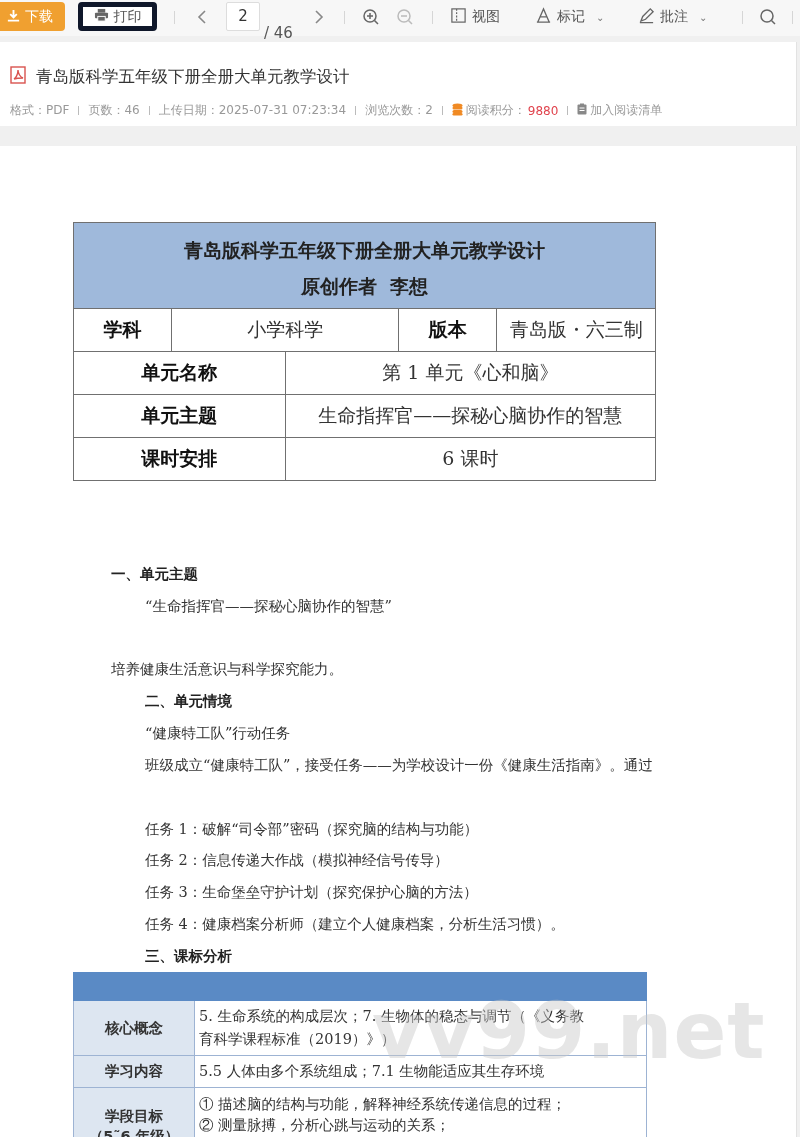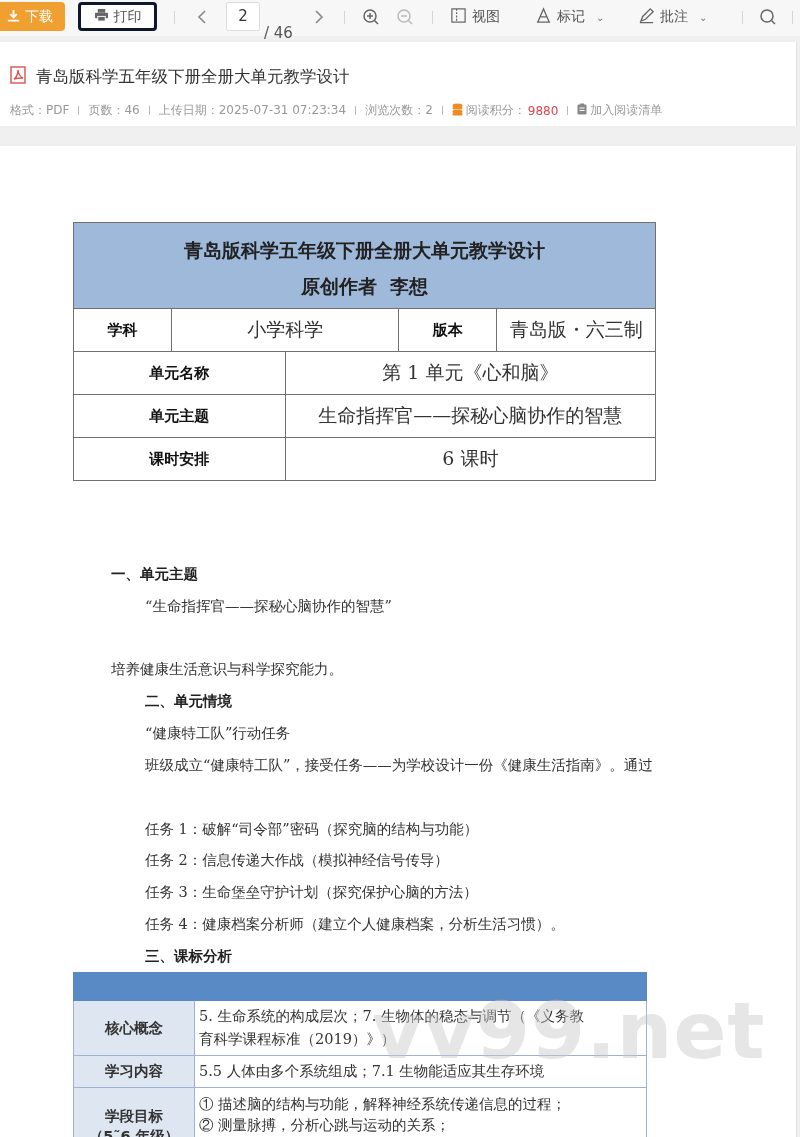--- a/index.html
+++ b/index.html
@@ -3,21 +3,21 @@
 <meta charset="utf-8">
 <style>
   * { box-sizing: border-box; margin: 0; padding: 0; }
   html, body { width: 800px; height: 1137px; overflow: hidden; background: #f0f0f0; }
   body { font-family: "DejaVu Sans", "Liberation Sans", sans-serif; color: #333; position: relative; }
 
   
   .toolbar { position: absolute; left: 0; top: 0; width: 800px; height: 36px; background: #f7f7f7; display: flex; align-items: center; }
   .btn-download { position: absolute; left: -6px; top: 2px; width: 71px; height: 29px; background: #f0a030; border-radius: 4px; color: #fff; display: flex; align-items: center; justify-content: center; gap: 4px; font-size: 14px; }
   .btn-download svg { width: 15px; height: 15px; }
-  .btn-print { position: absolute; left: 78px; top: 2px; width: 79px; height: 29px; background: #fff; border: 3px solid #0f172a; border-radius: 4px; display: flex; align-items: center; justify-content: center; gap: 5px; font-size: 14px; color: #555; }
+  .btn-print { position: absolute; left: 78px; top: 2px; width: 79px; height: 29px; background: #fff; border: 5px solid #0f172a; border-radius: 4px; display: flex; align-items: center; justify-content: center; gap: 5px; font-size: 14px; color: #555; }
   .sep { position: absolute; top: 11px; width: 1px; height: 13px; background: #d6d6d6; }
   .tb-icon { position: absolute; top: 6px; width: 22px; height: 22px; display: flex; align-items: center; justify-content: center; color: #666; }
   .page-input { position: absolute; left: 226px; top: 2px; width: 34px; height: 29px; background: #fff; border: 1px solid #ddd; border-radius: 2px; font-size: 15px; text-align: center; line-height: 27px; color: #333; }
   .page-total { position: absolute; left: 264px; top: 24px; font-size: 15px; color: #555; }
   .tb-item { position: absolute; top: 7px; display: flex; align-items: center; gap: 5px; font-size: 14px; color: #555; }
   .tb-item svg { width: 17px; height: 17px; }
   .chev { font-size: 10px; color: #777; margin-left: 6px; }
 
   
   .info-card { position: absolute; left: 0; top: 42px; width: 797px; height: 84px; background: #fff; border-right: 1px solid #e2e2e2; }
@@ -27,21 +27,21 @@
   .meta .pipe { display: inline-block; width: 1px; height: 9px; background: #bbb; margin: 0 9px; }
   .meta .score { color: #e0434d; margin-left: 2px; }
   .meta .ico { display: inline-block; margin-right: 3px; }
 
   
   .doc-page { position: absolute; left: 0; top: 146px; width: 797px; height: 1000px; background: #fff; border-right: 1px solid #e2e2e2; overflow: hidden; }
 
   table.cover { position: absolute; left: 73px; top: 76px; width: 583px; border-collapse: collapse; font-family: "DejaVu Serif", "Liberation Serif", serif; }
   table.cover td { border: 1px solid #707070; text-align: center; vertical-align: middle; height: 43px; font-size: 19px; color: #333; }
   table.cover td.head { background: #9fb9db; height: 86px; font-family: "DejaVu Sans", sans-serif; font-weight: bold; font-size: 19px; color: #222; line-height: 36px; padding-top: 4px; }
-  table.cover td.lbl { font-family: "DejaVu Sans", sans-serif; font-weight: bold; font-size: 15px; color: #111; }
+  table.cover td.lbl { font-family: "DejaVu Sans", sans-serif; font-weight: bold; font-size: 19px; color: #111; }
 
   .body-text { position: absolute; left: 81px; font-family: "DejaVu Serif", "Liberation Serif", serif; font-size: 14.5px; color: #333; white-space: nowrap; margin-left: 30px; }
   .body-text.h { font-family: "DejaVu Sans", sans-serif; font-weight: bold; font-size: 14.5px; color: #222; }
   .indent { left: 115px; }
 
   table.std { position: absolute; left: 73px; top: 826px; width: 574px; border-collapse: collapse; font-size: 14.5px; }
   table.std td { border: 1px solid #9db3d3; vertical-align: middle; }
   table.std tr.hdr td { background: #5a8ac5; height: 28px; border-color: #5a8ac5; }
   table.std td.l { width: 121px; background: #dde6f1; text-align: center; font-family: "DejaVu Sans", sans-serif; font-weight: bold; color: #333; font-size: 14.5px; }
   table.std td.r { font-family: "DejaVu Serif", "Liberation Serif", serif; color: #333; padding: 4px 4px; line-height: 23px; font-size: 14.5px; }

